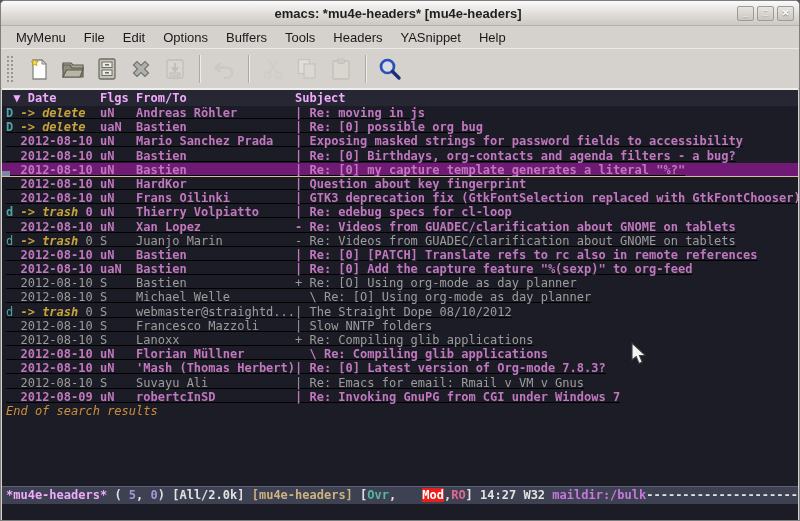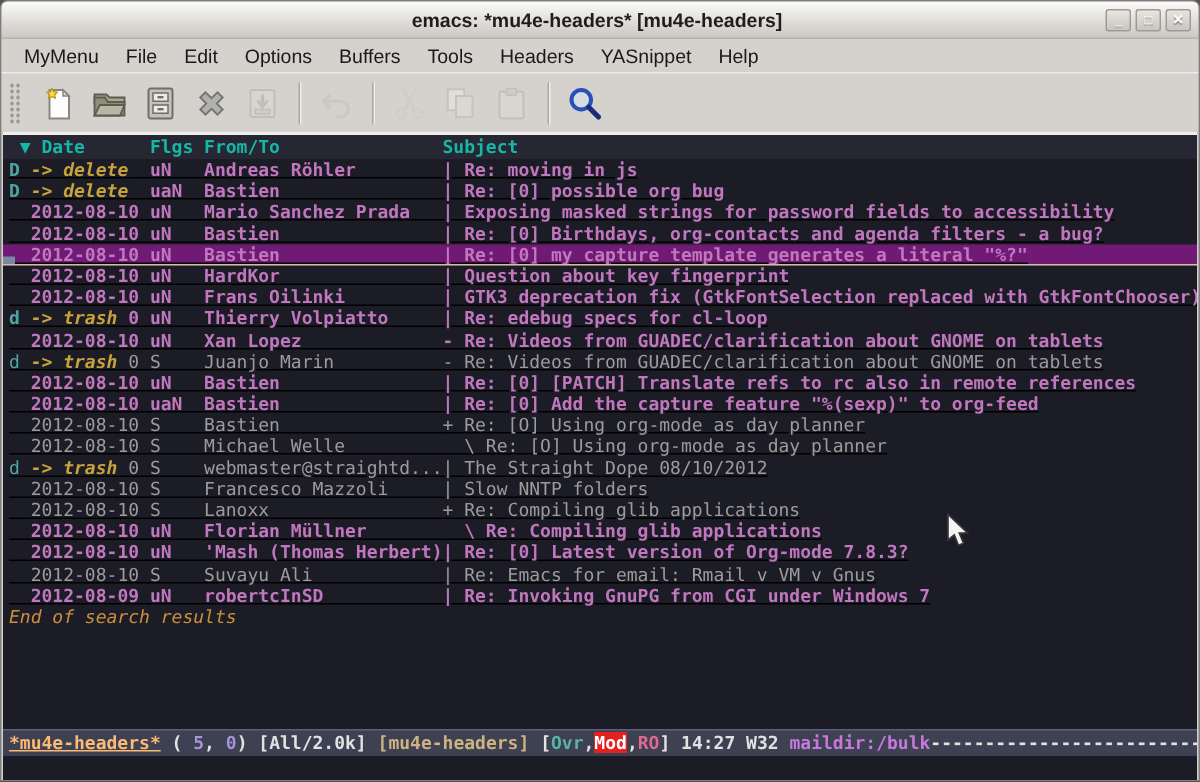--- a/index.html
+++ b/index.html
@@ -48,21 +48,21 @@
   .tsep{width:1px;height:28px;background:#aca8a4;box-shadow:1px 0 0 #efedeb;margin:0 7px;}
   
   .content{
     position:absolute;top:87px;left:1px;right:1px;bottom:0;
     background:#1c1c26;border-top:2px solid #efeeec;
     display:flex;flex-direction:column;
     font-family:"DejaVu Sans Mono",monospace;font-size:12px;
   }
   .headerline{
     height:16px;line-height:16px;background:#2727340;background:#272734;
-    color:#14b8a6;font-weight:bold;white-space:pre;padding-left:4px;flex:0 0 auto;
+    color:#f0abfc;font-weight:bold;white-space:pre;padding-left:4px;flex:0 0 auto;
   }
   .rows{flex:0 0 auto;text-decoration:underline;}
   .hrow{
     height:14.2px;line-height:14.2px;white-space:pre;padding-left:4px;
     position:relative;box-sizing:border-box;overflow:hidden;
   }
   .hrow span{white-space:pre;}
   .unread{color:#c077be;font-weight:bold;}
   .read{color:#9c9c9c;font-weight:normal;}
   .current{background:#701a75;border-bottom:1px solid #cfc19e;}
@@ -76,25 +76,25 @@
     color:#cc8f3d;font-style:italic;flex:0 0 auto;
   }
   .filler{flex:1;}
   
   .modeline{
     height:17px;line-height:16px;flex:0 0 auto;
     background:#3e4152;border-top:1px solid #5c6078;
     white-space:pre;overflow:hidden;padding-left:4px;font-weight:bold;
   }
   .ml-plain{color:#e2e2e2;}
-  .ml-buf{color:#fdba74;text-decoration:underline;}
+  .ml-buf{color:#f0abfc;}
   .ml-num{color:#a795d8;}
   .ml-mode{color:#cdb380;margin-top:22px;}
   .ml-ovr{color:#56b6a2;margin-top:12px;}
-  .ml-mod{color:#ffffff;background:#e5201d;}
+  .ml-mod{color:#ffffff;background:#e5201d;margin-left:26px;}
   .ml-ro{color:#e06a8f;}
   .ml-dir{color:#c678dd;}
   .echo{height:16px;flex:0 0 auto;}
   
   .cursor{position:absolute;left:630px;top:341px;pointer-events:none;}
 </style>
 </head>
 <body>
 
 <div class="window">

